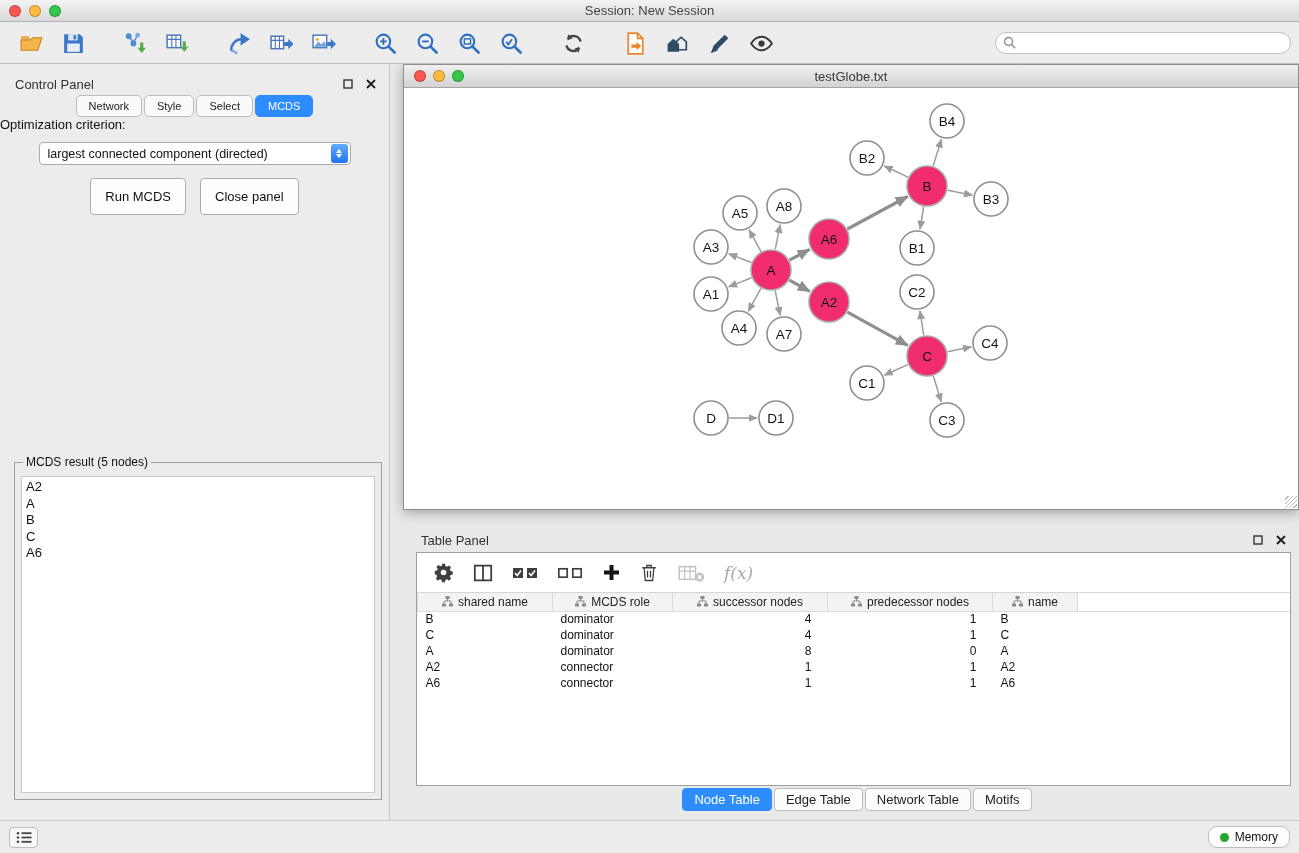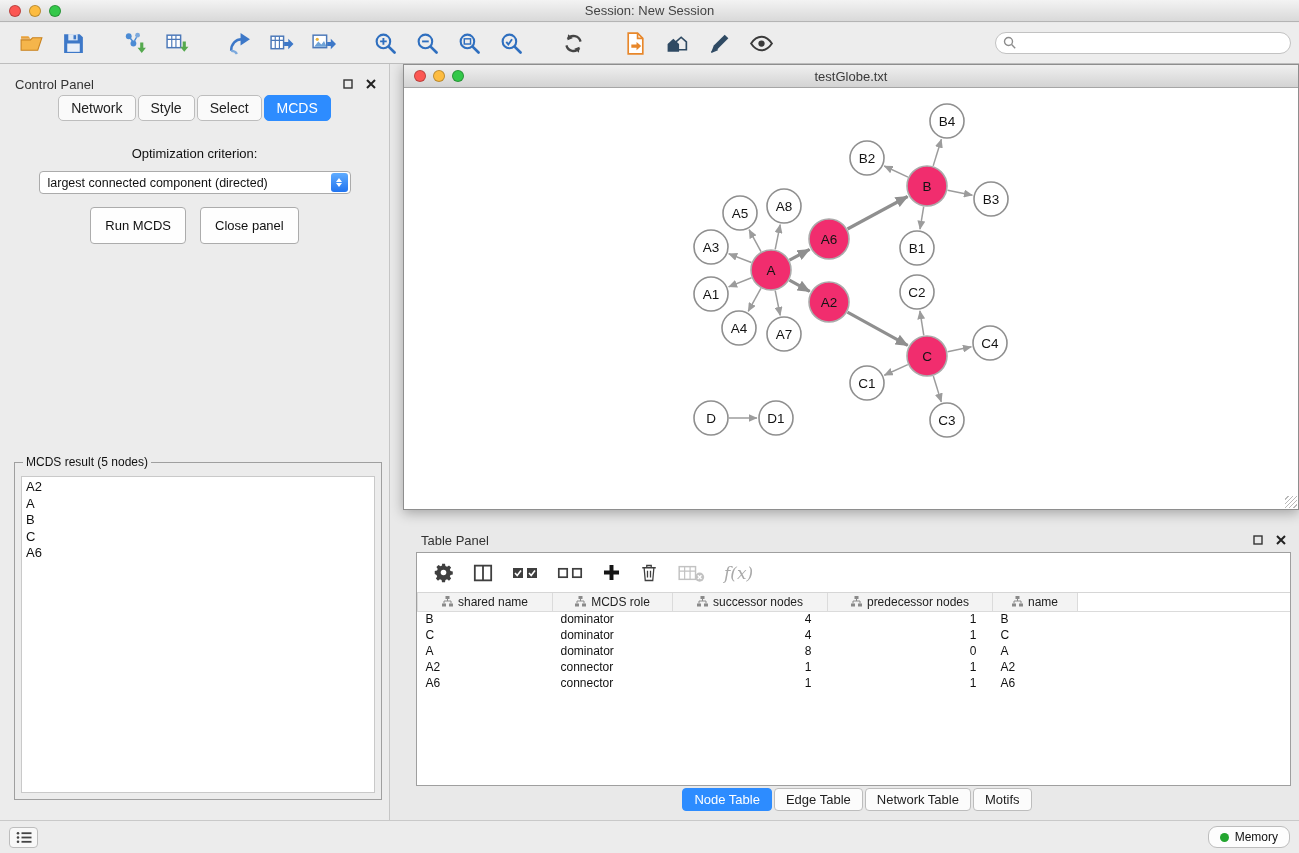--- a/index.html
+++ b/index.html
@@ -21,23 +21,23 @@
   .search-input{width:296px;height:22px;border:1px solid #C2C2C2;border-radius:12px;background:#fff;padding:0 8px 0 24px;font:12px "Liberation Sans",sans-serif;outline:none;color:#333}
   .search-icon{position:absolute;left:8px;top:4px}
 
   
   .control-panel{position:absolute;left:0;top:64px;width:390px;height:756px;background:#ECECEC;border-right:1px solid #C6C6C6}
   .panel-header{height:28px;display:flex;align-items:flex-end;padding:0 10px 0 15px}
   .panel-title{font-size:13px;color:#333}
   .ph-spacer{flex:1}
   .ph-icon{width:16px;height:16px;display:flex;align-items:center;justify-content:center;margin-left:7px}
   .cp-tabs{display:flex;justify-content:center;margin-top:3px}
-  .cp-tab{padding:4px 12px;border:1px solid #BDBDBD;background:#FAFAFA;font-size:14px;border-radius:5px;margin:0 1px;color:#222}
+  .cp-tab{padding:4px 12px;border:1px solid #BDBDBD;background:#FAFAFA;font-size:11px;border-radius:5px;margin:0 1px;color:#222}
   .cp-tab.active{background:#2D8CFF;border-color:#2D8CFF;color:#fff}
-  .opt-label{text-align:center;margin-top:25px;font-size:13px;color:#111}
+  .opt-label{text-align:left;font-size:13px;color:#111}
   .dropdown{width:312px;height:23px;margin:10px auto 0;background:#fff;border:1px solid #ABABAB;border-radius:4px;display:flex;align-items:center}
   .dd-text{flex:1;padding-left:8px;font-size:12.5px;white-space:nowrap;overflow:hidden;color:#111}
   .dd-stepper{width:17px;height:19px;margin-right:2px;border-radius:3px;background:linear-gradient(#5FACFF,#2174F0);display:flex;flex-direction:column;align-items:center;justify-content:center;gap:1px;flex:none}
   .dd-stepper i{display:block;width:0;height:0;border-left:3.5px solid transparent;border-right:3.5px solid transparent}
   .dd-up{border-bottom:4px solid #fff}
   .dd-down{border-top:4px solid #fff}
   .cp-buttons{display:flex;justify-content:center;gap:14px;margin-top:13px}
   .cp-btn{padding:10px 14px;background:#FEFEFE;border:1px solid #ACACAC;border-radius:4px;font-size:13px;color:#111}
   .result-fieldset{position:absolute;left:14px;top:391px;width:368px;height:345px;border:1px solid #9F9F9F;padding:7px 6px 6px}
   .result-fieldset legend{font-size:12px;padding:0 3px;margin-left:2px;color:#111}

